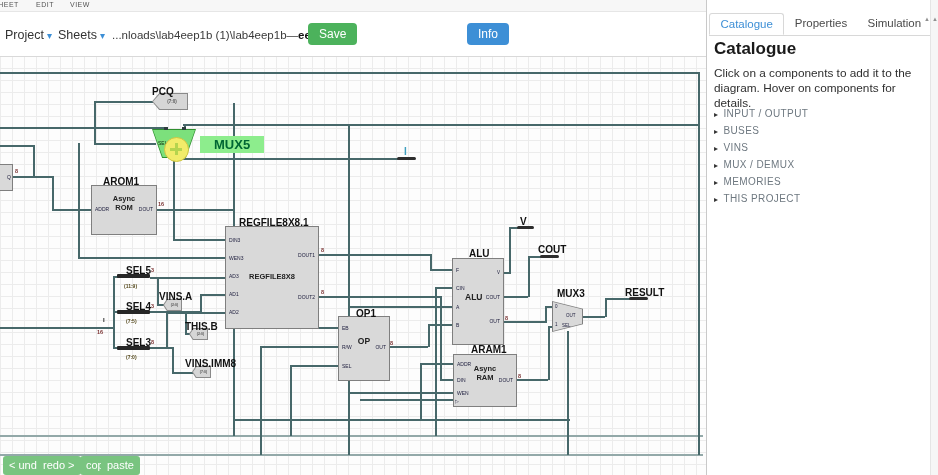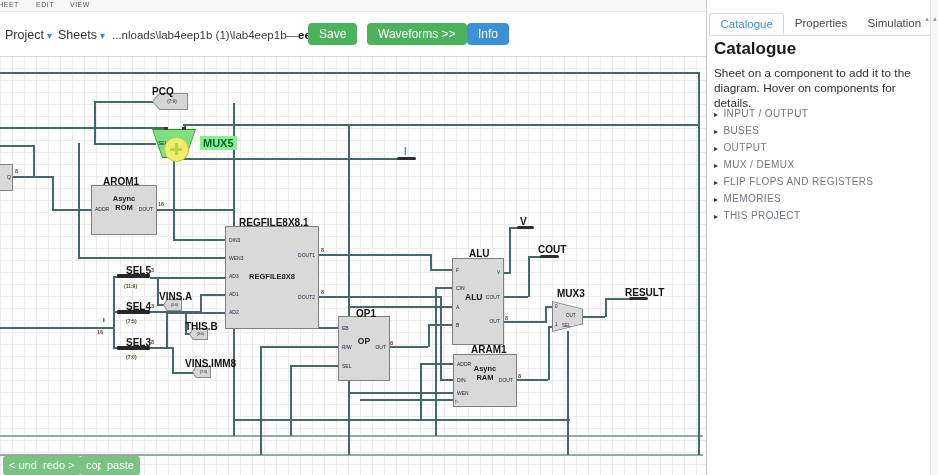--- a/index.html
+++ b/index.html
@@ -38,21 +38,21 @@
   .selbar{position:absolute;height:4px;background:#262626;border-radius:1px;z-index:2;}
   .outbar{position:absolute;height:3px;background:#2d2d2d;border-radius:1.5px;z-index:2;}
 
   .tag{position:absolute;background:#8a8a8a;clip-path:polygon(0 50%,20% 0,100% 0,100% 100%,20% 100%);z-index:2;}
   .tag-in{position:absolute;left:1px;top:1px;right:1px;bottom:1px;background:#d6d6d6;
     clip-path:polygon(0 50%,20% 0,100% 0,100% 100%,20% 100%);display:flex;align-items:center;justify-content:center;padding-left:4px;}
   .tinytext{font-size:4.5px;font-weight:bold;color:#555;}
 
   .mux5o{position:absolute;background:#2f8f2f;clip-path:polygon(0 0,100% 0,77% 100%,23% 100%);z-index:2;}
   .mux5i{position:absolute;left:1px;top:1px;right:1px;bottom:1px;background:#7ce07c;clip-path:polygon(0 0,100% 0,77% 100%,23% 100%);}
-  .chip{position:absolute;background:#8ded8d;color:#063;font-weight:bold;font-size:11px;padding:1px 3px;z-index:3;}
+  .chip{position:absolute;background:#8ded8d;color:#063;font-weight:bold;font-size:13px;padding:1px 14px;z-index:3;}
   .cursor{position:absolute;width:23px;height:23px;border-radius:50%;background:#f1ec6a;border:1px solid #cdc542;z-index:5;}
   .cursor .ph{position:absolute;left:5px;top:10px;width:12px;height:3px;background:#b5d44e;}
   .cursor .pv{position:absolute;left:10px;top:5px;width:3px;height:12px;background:#b5d44e;}
 
   .mux3o{position:absolute;background:#7f7f7f;clip-path:polygon(0 0,100% 25%,100% 75%,0 100%);z-index:2;}
   .mux3i{position:absolute;left:1px;top:1px;right:1px;bottom:1px;background:#d9d9d9;clip-path:polygon(0 0,100% 25%,100% 75%,0 100%);}
 
   .ebtn{position:absolute;background:#79c480;color:#fff;font-size:11px;padding:3px 6px;border-radius:3px;z-index:6;line-height:1.2;}
 
   
@@ -77,21 +77,20 @@
     <span class="menu-item" style="left:-7px">Sheet</span>
     <span class="menu-item" style="left:36px">Edit</span>
     <span class="menu-item" style="left:70px">View</span>
   </div>
 
   <div id="toolbar">
     <span class="dd" style="left:5px"><span>Project</span><span class="car">▾</span></span>
     <span class="dd" style="left:58px"><span>Sheets</span><span class="car">▾</span></span>
     <span id="path"><span>...nloads\lab4eep1b (1)\lab4eep1b—</span><b>eep1</b></span>
     <span class="btn btn-green" style="left:308px">Save</span>
-    <span class="btn btn-green" style="left:367px">Waveforms &gt;&gt;</span>
     <span class="btn btn-blue" style="left:467px">Info</span>
   </div>
 
   <div id="grid"></div>
   <div id="wires">
       <div class="wh" style="left: 0px; top: 72px; width: 700px;"></div>
       <div class="wh" style="left: 0px; top: 127px; width: 167px;"></div>
       <div class="wh" style="left: 183px; top: 124px; width: 515px;"></div>
       <div class="wh" style="left: 94px; top: 101px; width: 59px;"></div>
       <div class="wh" style="left: 94px; top: 143px; width: 62px;"></div>
@@ -325,29 +324,28 @@
   <span class="ebtn" style="left:101px;top:456px">paste</span>
 
   <div id="panel">
     <div id="tabs">
       <div class="tab active">Catalogue</div>
       <div class="tab">Properties</div>
       <div class="tab">Simulation</div>
     </div>
     <div id="panel-title">Catalogue</div>
     <div id="panel-desc">
-      <span>Sheet on a component to add it to the diagram.</span>
+      <span>Click on a components to add it to the diagram.</span>
       <span>Hover on components for details.</span>
     </div>
     <div id="cats">
       <span class="cat"><span class="arr">▸</span><span>INPUT / OUTPUT</span></span>
       <span class="cat"><span class="arr">▸</span><span>BUSES</span></span>
-      <span class="cat"><span class="arr">▸</span><span>OUTPUT</span></span>
+      <span class="cat"><span class="arr">▸</span><span>VINS</span></span>
       <span class="cat"><span class="arr">▸</span><span>MUX / DEMUX</span></span>
-      <span class="cat"><span class="arr">▸</span><span>FLIP FLOPS AND REGISTERS</span></span>
       <span class="cat"><span class="arr">▸</span><span>MEMORIES</span></span>
       <span class="cat"><span class="arr">▸</span><span>THIS PROJECT</span></span>
     </div>
     <div id="pscroll">
       <span class="sarr" style="left:1px;top:16px">▲</span>
     </div>
     <span class="sarr" style="position:absolute;left:217px;top:16px">▲</span>
   </div>
 
 </div>

